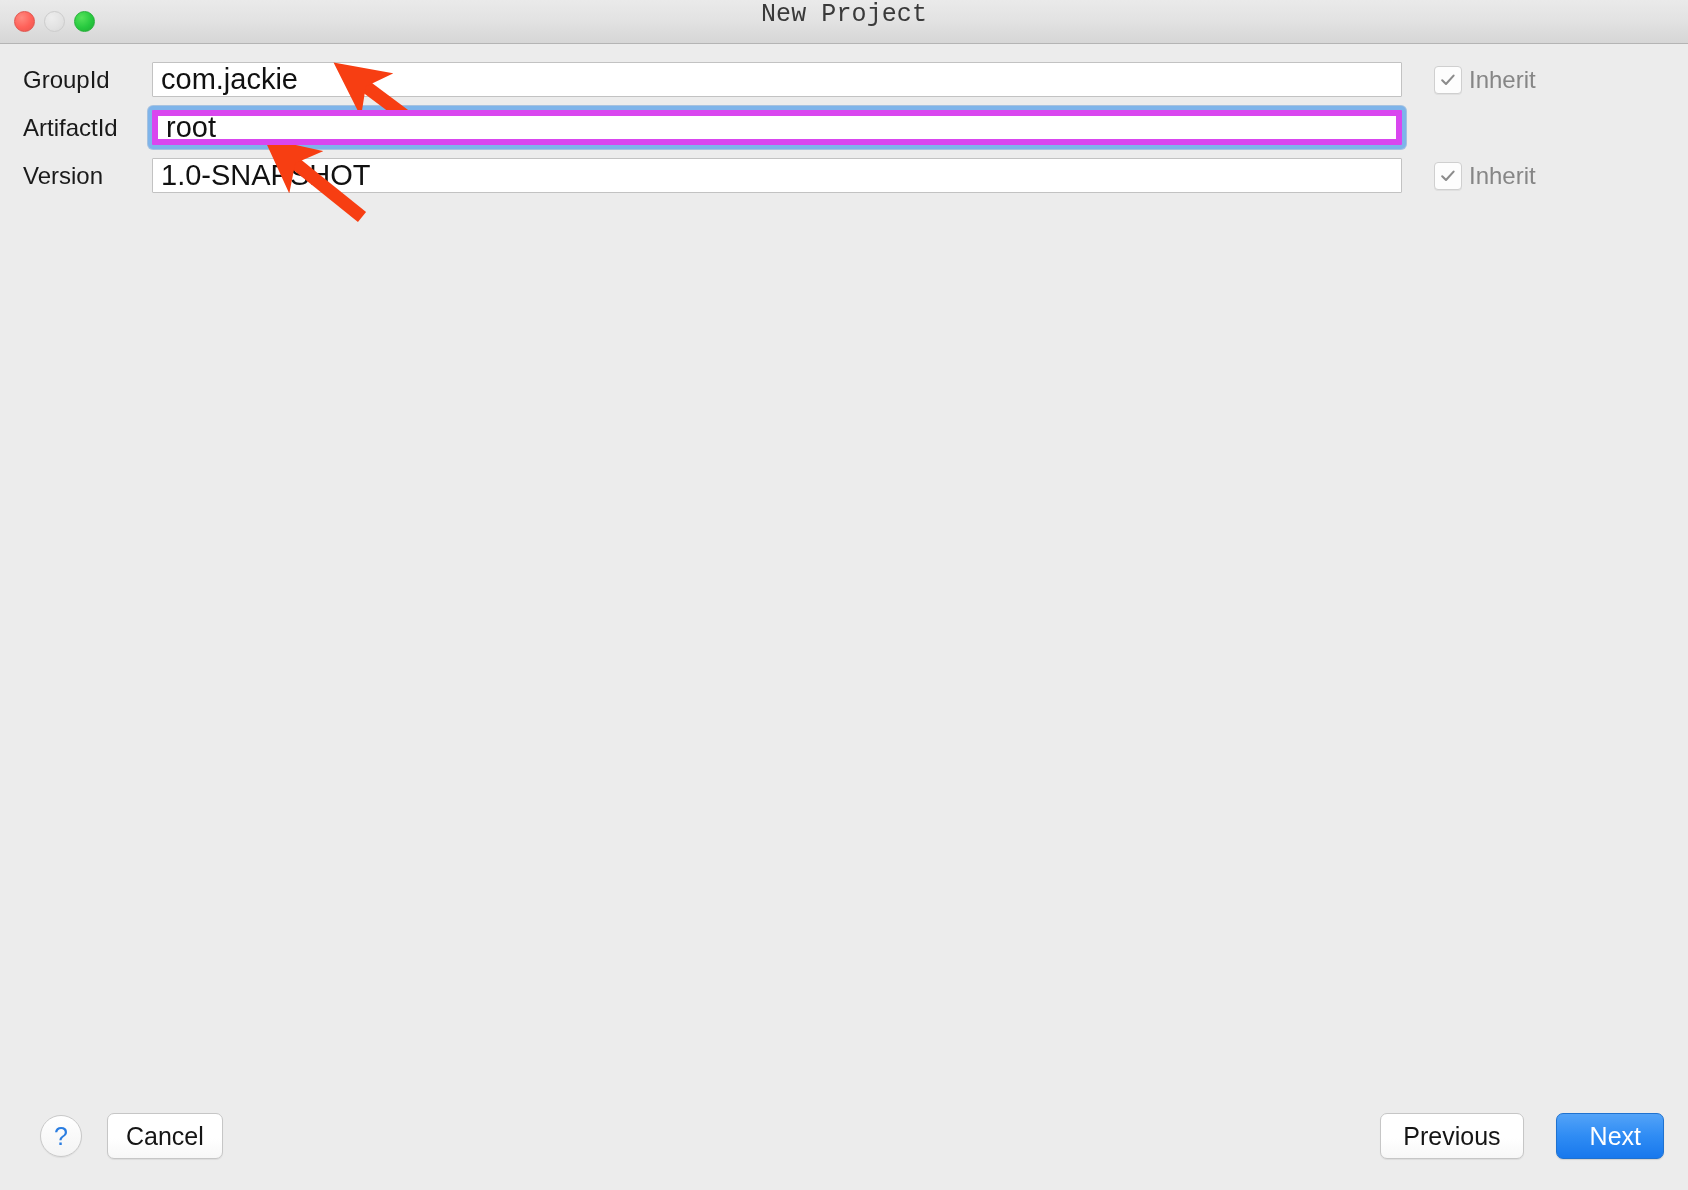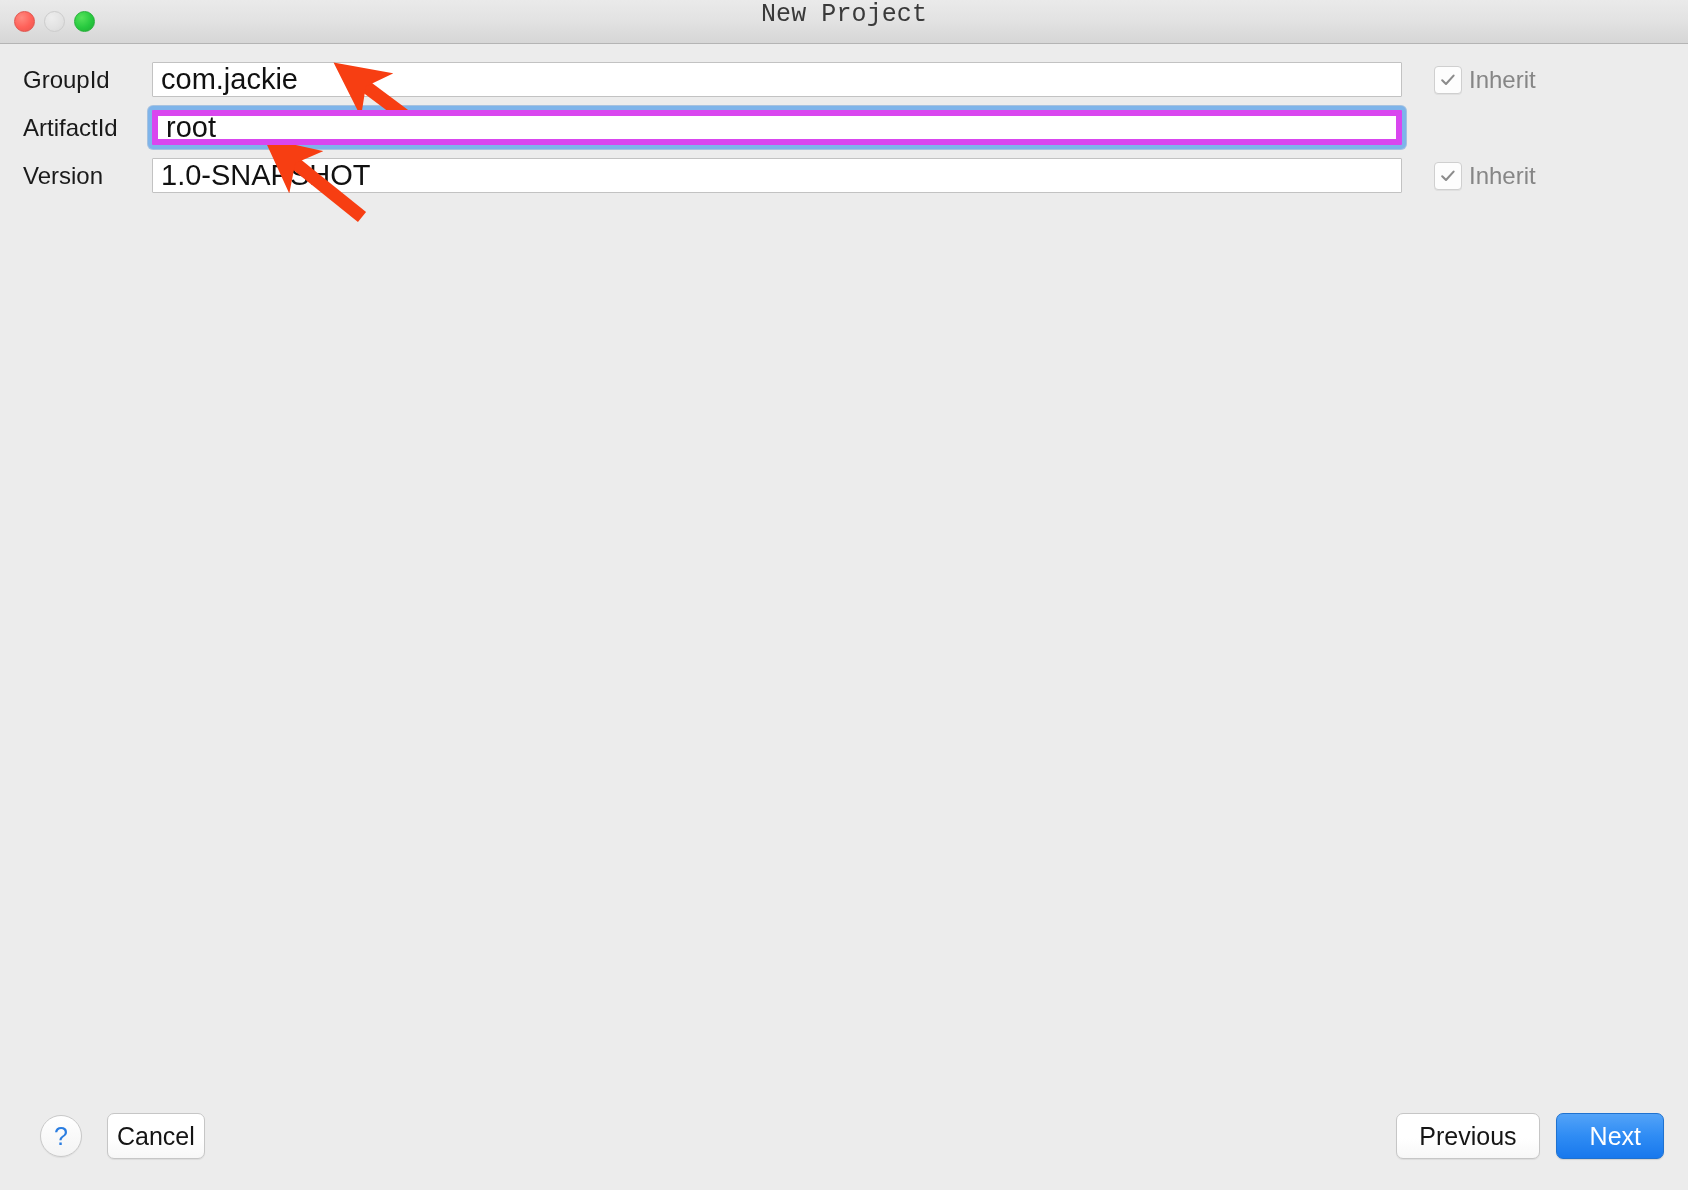--- a/index.html
+++ b/index.html
@@ -185,21 +185,21 @@
   }
   .footer-left {
     display: flex;
     align-items: center;
     gap: 25px;
   }
   .footer-right {
     margin-left: auto;
     display: flex;
     align-items: flex-start;
-    gap: 16px;
+    gap: 32px;
   }
   .help-button {
     width: 42px;
     height: 42px;
     border-radius: 50%;
     background: linear-gradient(to bottom, #ffffff, #f4f4f4);
     border: 1px solid #c9c9c9;
     color: #2a7de1;
     font-size: 25px;
     font-family: "Liberation Sans", sans-serif;
@@ -228,21 +228,21 @@
     color: #151515;
     box-shadow: 0 1px 1px rgba(0,0,0,0.07);
   }
   .btn.primary {
     background: linear-gradient(to bottom, #53a3f8 0%, #2f8cf4 50%, #1878ed 100%);
     border: 1px solid #1f72d0;
     color: #ffffff;
     box-shadow: 0 1px 1px rgba(0,0,0,0.12);
     padding-left: 33px;
   }
-  .btn.cancel { padding: 0 9px; }
+  .btn.cancel { padding: 0 18px; }
 </style>
 </head>
 <body>
 
 <div class="window">
 
   <div class="titlebar">
     <div class="traffic">
       <span class="light close"></span>
       <span class="light min"></span>

